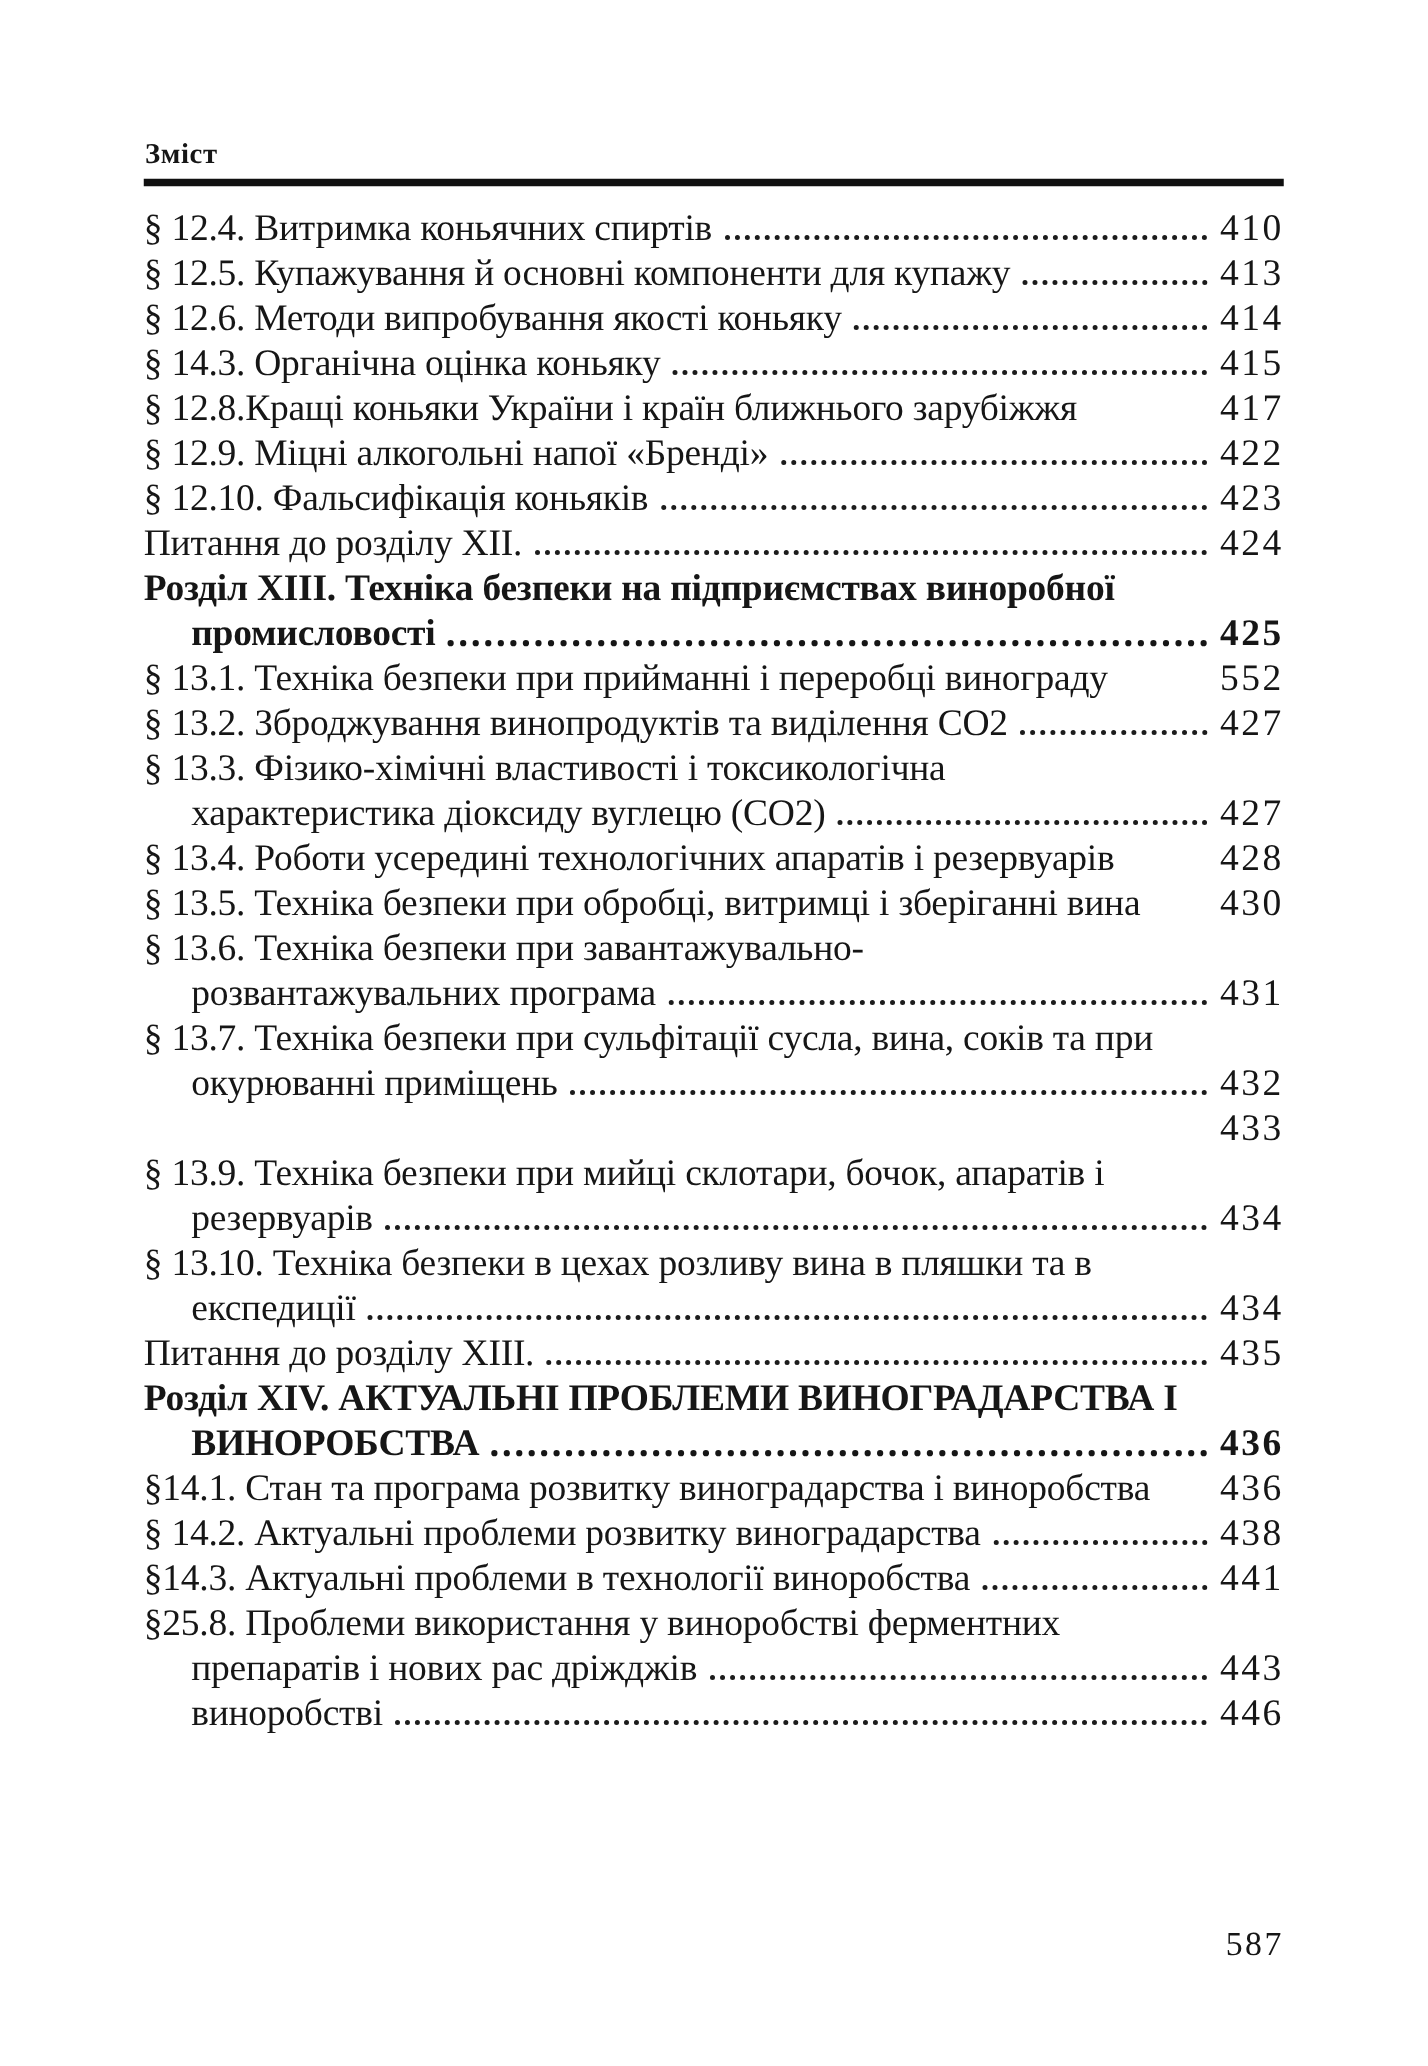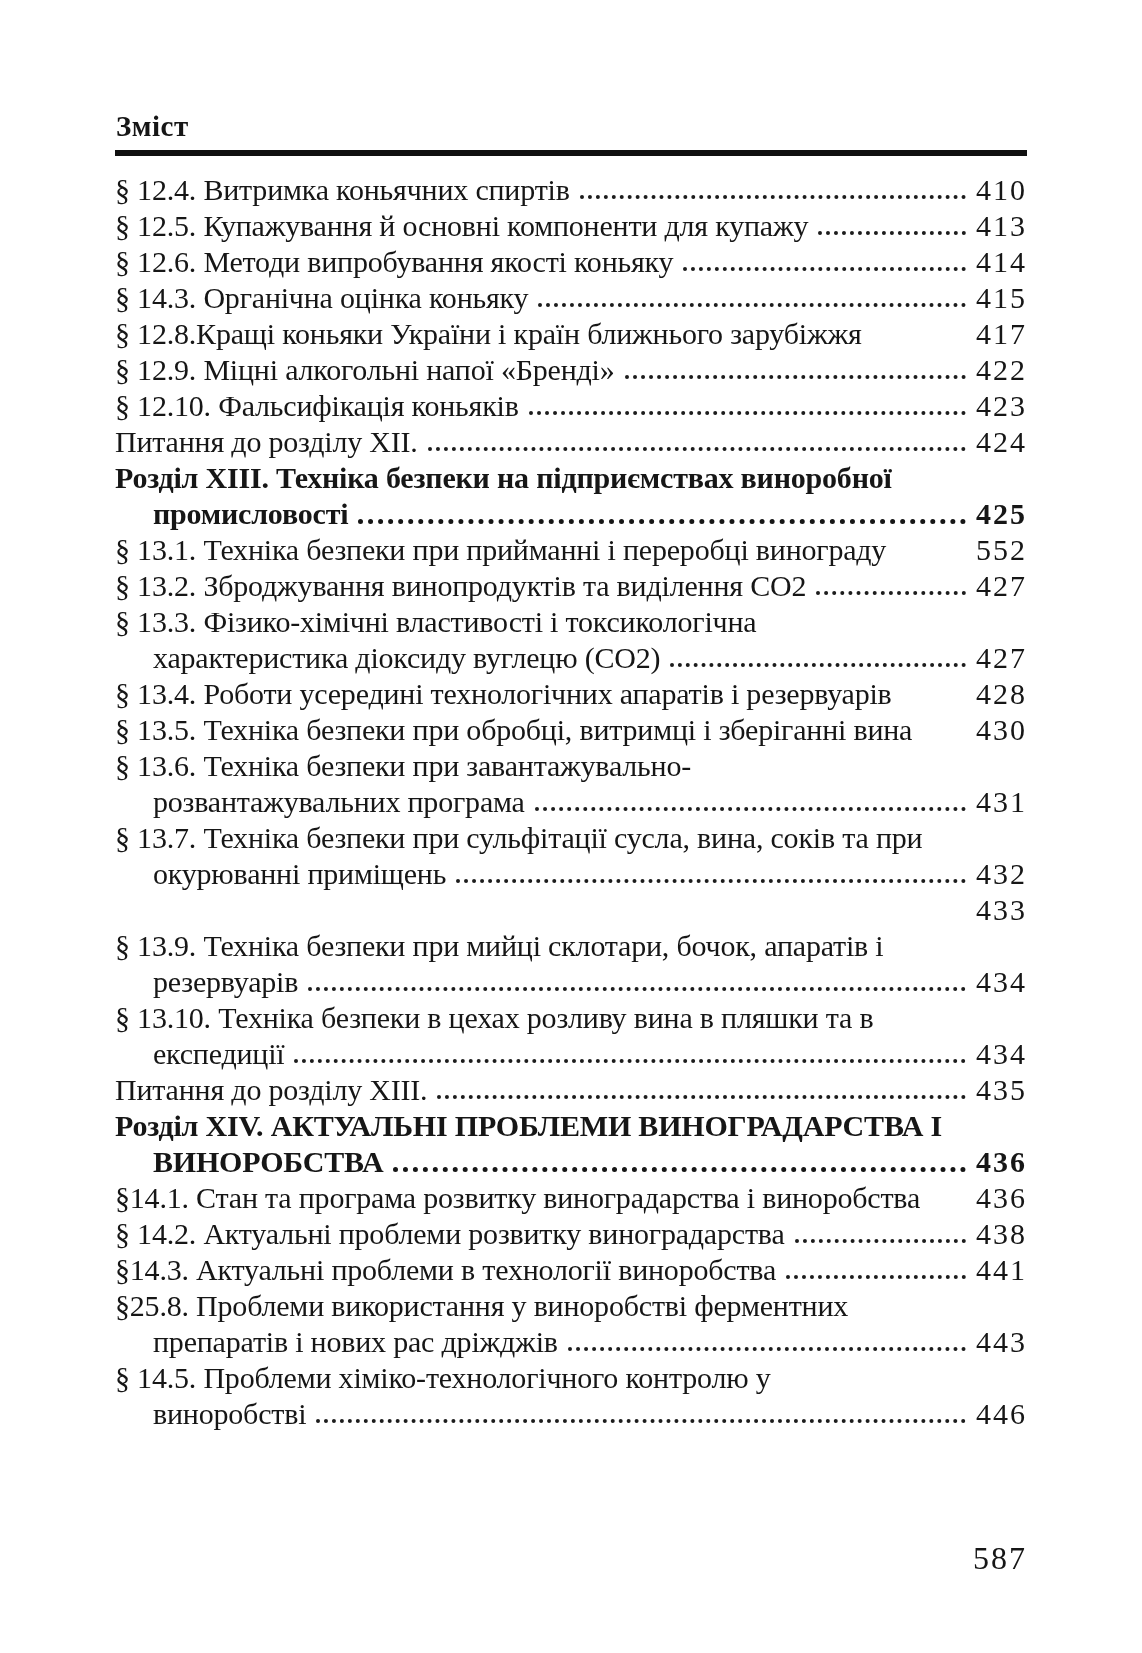--- a/index.html
+++ b/index.html
@@ -17,21 +17,21 @@
     inset: 0;
     background: #ffffff;
   }
   .content {
     position: absolute;
     left: 115px;
     width: 912px;
     top: 110px;
   }
   .page-title {
-    font-size: 29px;
+    font-size: 23px;
     font-weight: bold;
     margin: 0 0 7px 1px;
     letter-spacing: 0.5px;
   }
   .title-rule {
     height: 6px;
     background: #101010;
     margin: 0 0 16px 0;
   }
   .toc-section + .toc-section { }
@@ -55,21 +55,21 @@
   .row.bold .leader {
     border-bottom: 5px dotted #161616;
     margin-bottom: 8px;
   }
   .spacer { flex: 1 1 auto; min-width: 10px; }
   .pg { letter-spacing: 2px; }
   .footer-page {
     position: absolute;
     top: 1540px;
     right: 115px;
-    font-size: 32px;
+    font-size: 27px;
     letter-spacing: 2px;
   }
 </style>
 </head>
 <body>
 
 <div class="sheet">
   <div class="content">
     <h1 class="page-title">Зміст</h1>
     <div class="title-rule"></div>
@@ -220,23 +220,20 @@
             <span class="pg">441</span>
           </div>
           <div class="row">
             <span class="t">§25.8. Проблеми використання у виноробстві ферментних</span>
           </div>
           <div class="row indent">
             <span class="t">препаратів і нових рас дріжджів</span>
             <span class="leader"></span>
             <span class="pg">443</span>
           </div>
-          <div class="row">
-            <span class="t">§ 14.5. Проблеми хіміко-технологічного контролю у</span>
-          </div>
           <div class="row indent">
             <span class="t">виноробстві</span>
             <span class="leader"></span>
             <span class="pg">446</span>
           </div>
         </section>
       </main>
   </div>
   <div class="footer-page">587</div>
 </div>

